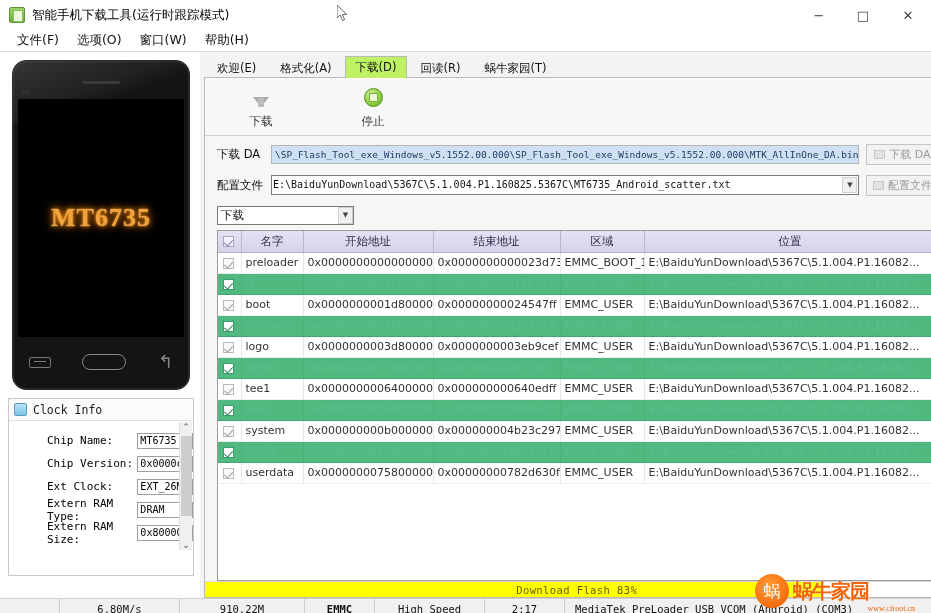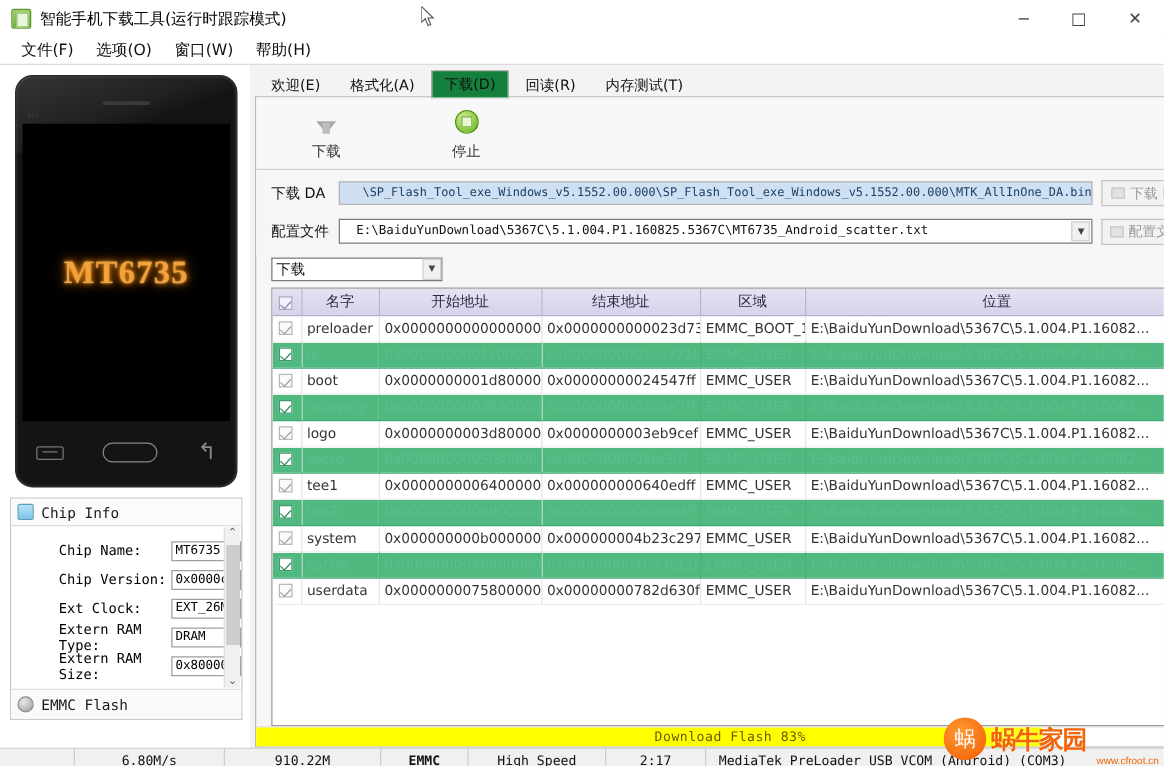--- a/index.html
+++ b/index.html
@@ -141,21 +141,21 @@
   .right-pane{ flex:1; padding:4px 6px 0 4px; display:flex; flex-direction:column; }
 
   .tabs{ display:flex; align-items:flex-end; height:22px; padding-left:2px; }
   .tab{
     padding:3px 10px 3px 10px; font-size:11.5px; color:#111;
     font-family:"DejaVu Sans", sans-serif;
     border:1px solid transparent; border-bottom:none;
     margin-right:2px; position:relative; top:1px;
   }
   .tab.active{
-    background:#15803d; border-color:#b9b9b9; border-bottom:1px solid #fff;
+    background:#bef264; border-color:#b9b9b9; border-bottom:1px solid #fff;
     z-index:2;
   }
 
   .panel{
     flex:1; background:#f6f6f6; border:1px solid #b9b9b9;
     display:flex; flex-direction:column; margin-top:-1px;
   }
 
   .toolbar{
     height:58px; background:#f8f8f8; border-bottom:1px solid #cfcfcf;
@@ -179,26 +179,26 @@
   .stop-ico:after{ content:""; width:7px;height:7px; background:#eaf7d4; border:1px solid #76b33a;}
 
   .form-area{ padding:6px 10px 2px 12px; background:#f6f6f6; }
   .form-row{ display:flex; align-items:center; height:24px; margin-bottom:7px; }
   .form-label{
     width:54px; font-size:11.5px; color:#111; font-family:"DejaVu Sans", sans-serif;
   }
   .input-da{
     flex:1; height:19px; border:1px solid #b5b5b5; background:#cfe0f2;
     color:#1d3e66; font-family:"DejaVu Sans Mono", monospace; font-size:9.5px;
-    line-height:17px; padding-left:18px; overflow:hidden; white-space:nowrap;
+    line-height:17px; padding-left:3px; overflow:hidden; white-space:nowrap;
   }
   .input-scatter{
     flex:1; height:20px; border:1px solid #7a7a7a; background:#ffffff;
     color:#111; font-family:"DejaVu Sans Mono", monospace; font-size:10px;
-    line-height:18px; padding-left:13px; overflow:hidden; white-space:nowrap;
+    line-height:18px; padding-left:1px; overflow:hidden; white-space:nowrap;
     position:relative;
   }
   .combo-arrow{
     position:absolute; right:1px; top:1px; width:15px; height:16px;
     background:#f0f0f0; border:1px solid #cfcfcf;
     display:flex; align-items:center; justify-content:center;
     font-size:7px; color:#444; font-family:"DejaVu Sans", sans-serif;
   }
   .side-btn{
     margin-left:7px; width:72px; height:21px; border:1px solid #c4c4c4;
@@ -290,22 +290,22 @@
     background:radial-gradient(circle at 40% 35%, #ff9a33, #f05a00);
     display:flex;align-items:center;justify-content:center;
     color:#fff; font-size:17px; font-family:"DejaVu Sans", sans-serif;
   }
   .wm-text{
     margin-left:4px; color:#f2640a; font-size:20px; font-weight:bold;
     font-family:Liberation Mono, monospace; letter-spacing:-1px;
     text-shadow:0 0 2px rgba(255,255,255,0.7);
   }
   .wm-sub{
-    position:absolute; right:0; bottom:-2px; color:#f2640a; font-size:8px;
-    font-family:Liberation Sans, sans-serif;
+    position:absolute; right:12px; bottom:-2px; color:#f2640a; font-size:8px;
+    font-family:Liberation Serif, serif;
   }
   
   .cursor{ position:absolute; left:337px; top:5px; width:12px; height:18px; }
 </style>
 </head>
 <body>
 
 <div class="titlebar">
   <div class="title-icon"></div>
   <div class="title-text">智能手机下载工具(运行时跟踪模式)</div>
@@ -337,21 +337,21 @@
       <div class="phone-keys">
         <div class="key-menu"></div>
         <div class="key-home"></div>
         <div class="key-back">↰</div>
       </div>
     </div>
 
     <div class="chipinfo">
       <div class="chipinfo-head">
         <div class="chip-head-icon"></div>
-        <span>Chip Info</span>
+        <span>Clock Info</span>
       </div>
 
       <div class="chip-rows">
         <div class="chip-row">
           <div class="chip-label">Chip Name:</div>
           <div class="chip-val">MT6735</div>
         </div>
         <div class="chip-row">
           <div class="chip-label">Chip Version:</div>
           <div class="chip-val">0x0000ca00</div>
@@ -369,35 +369,31 @@
           <div class="chip-val">0x80000000</div>
         </div>
       </div>
 
       <div class="chip-scroll">
         <div class="arr">⌃</div>
         <div class="chip-thumb"></div>
         <div class="arr">⌄</div>
       </div>
 
-      <div class="chipinfo-foot">
-        <div class="foot-icon"></div>
-        <span>EMMC Flash</span>
-      </div>
     </div>
   </div>
 
   <div class="right-pane">
 
     <div class="tabs">
       <div class="tab">欢迎(E)</div>
       <div class="tab">格式化(A)</div>
       <div class="tab active">下载(D)</div>
       <div class="tab">回读(R)</div>
-      <div class="tab">内存测试(T)</div>
+      <div class="tab">蜗牛家园(T)</div>
     </div>
 
     <div class="panel">
 
       <div class="toolbar">
         <div class="tool-btn">
           <div class="tool-ico">
             <div class="arrow-down">
                 <div class="arrow-stem"></div>
               </div>

